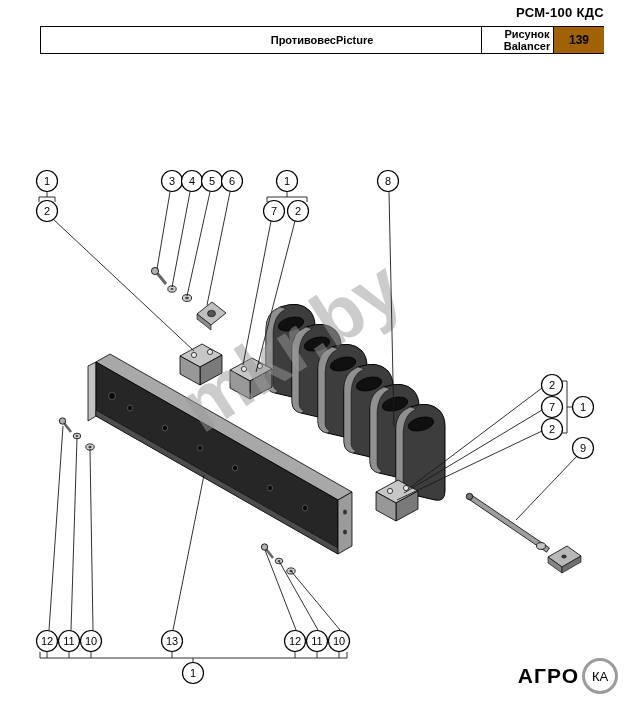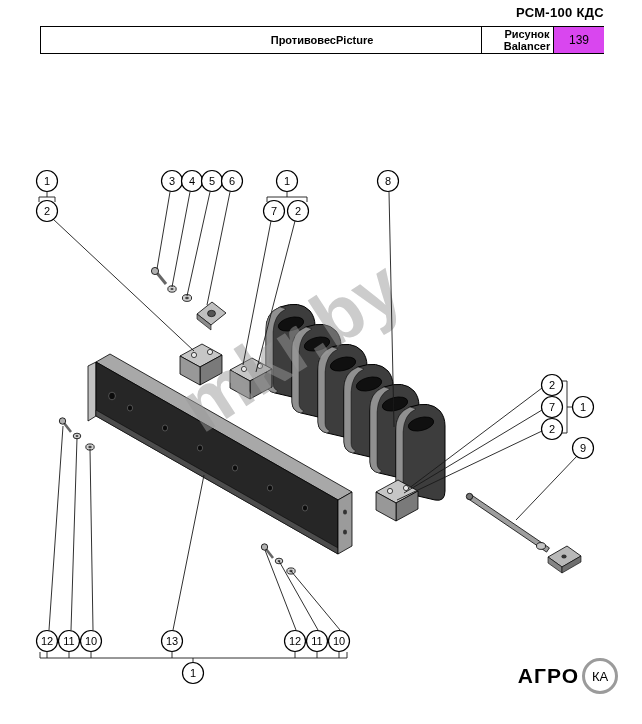--- a/index.html
+++ b/index.html
@@ -22,22 +22,22 @@
     font-size:11px;font-weight:bold;line-height:12px;
   }
   .cell-fig{
     position:absolute;left:440px;top:0;width:91px;height:100%;
     border-left:1px solid #000;box-sizing:border-box;background:#fff;
     display:flex;flex-direction:column;justify-content:center;align-items:center;
     font-size:11px;font-weight:bold;line-height:12px;
   }
   .cell-num{
     position:absolute;left:512px;top:0;width:51px;height:100%;
-    border-left:1px solid #000;box-sizing:border-box;background:#d946ef;
-    display:flex;justify-content:center;align-items:center;font-size:12px;
+    border-left:1px solid #000;box-sizing:border-box;background:#a16207;
+    display:flex;justify-content:center;align-items:center;font-size:12px;font-weight:bold;
   }
   svg#diagram{position:absolute;left:0;top:0;}
   #leaders line{stroke:#1a1a1a;stroke-width:0.9;}
   #brackets polyline{fill:none;stroke:#1a1a1a;stroke-width:0.9;}
   #callouts circle{fill:#fff;stroke:#000;stroke-width:1.2;}
   #callouts text{font-size:11px;font-family:"Liberation Sans",sans-serif;text-anchor:middle;fill:#000;}
   .watermark-text{
     font-family:"Liberation Sans",sans-serif;font-weight:bold;font-size:76px;
     fill:#9a9a9a;opacity:.5;text-anchor:middle;
   }

